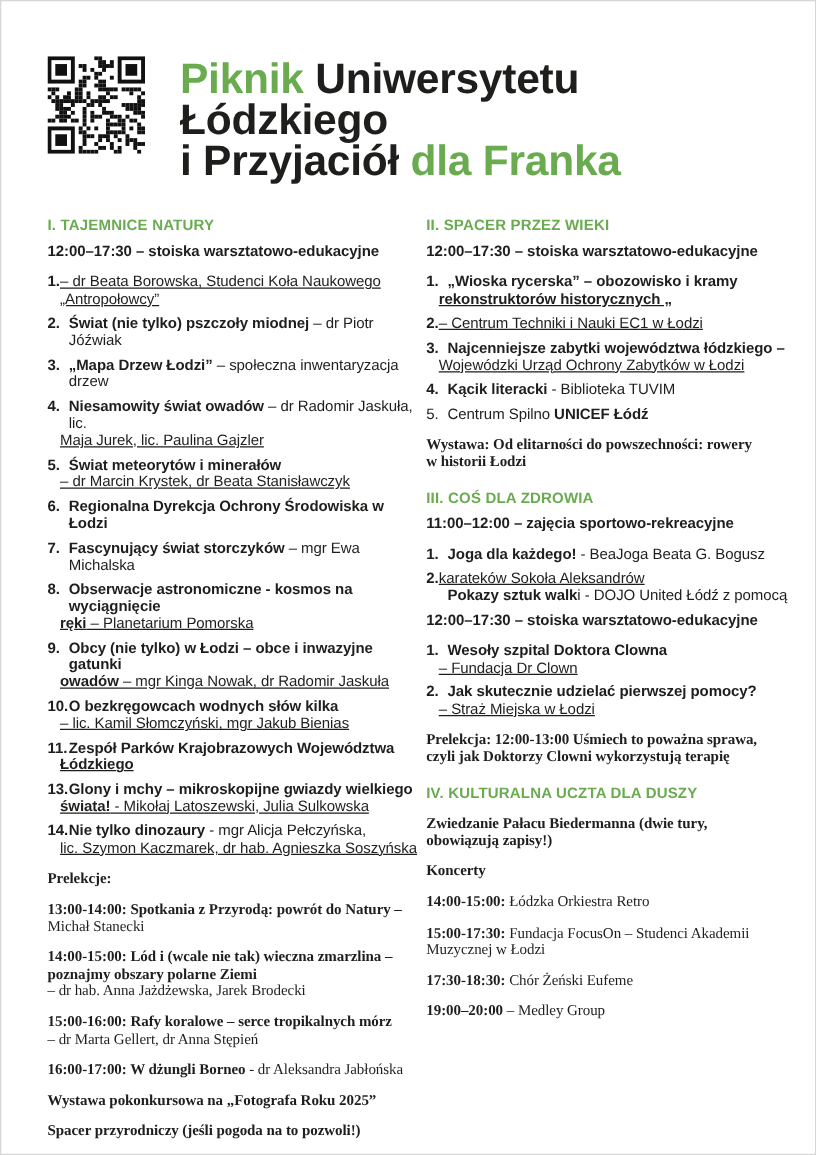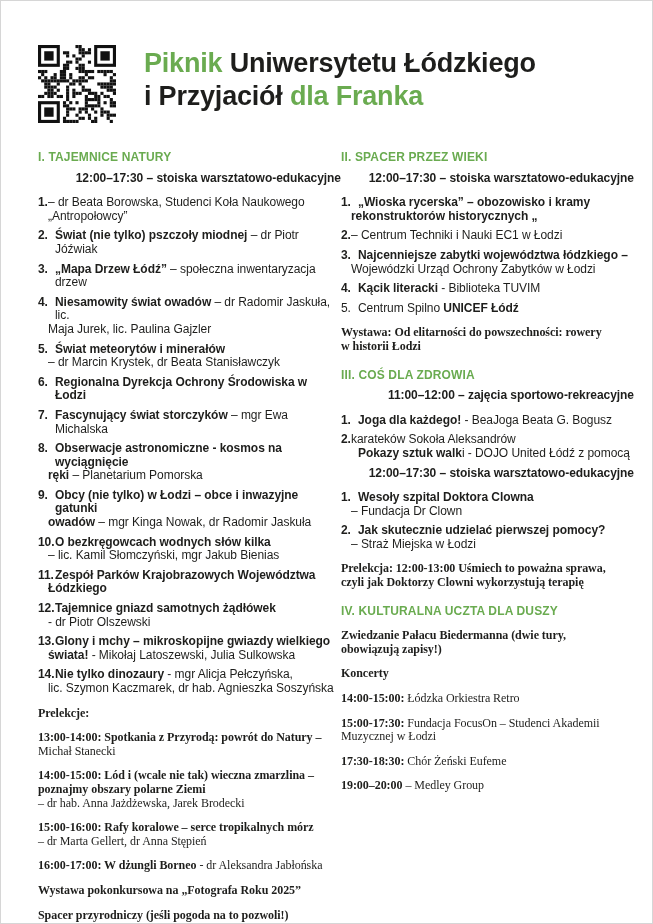--- a/index.html
+++ b/index.html
@@ -12,37 +12,37 @@
     border: 1px solid #d6d6d6;
     font-family: "Liberation Sans", "DejaVu Sans", sans-serif;
     color: var(--ink, #1e1e1c);
     overflow: hidden;
   }
   .inner { padding: 44px 20px 0 37px; }
   .hdr { display: flex; align-items: flex-start; }
   .qr { width: 78px; height: 78px; flex: 0 0 auto; }
   .qr svg { display: block; width: 78px; height: 78px; }
   .title { margin-left: 28px; margin-top: 2px; font-weight: 700;
-           font-size: 27px; line-height: 33px; letter-spacing: -0.2px; }
+           font-size: 34px; line-height: 33px; letter-spacing: -0.2px; }
   .title .g { color: var(--green, #6aab50); }
 
   .cols { display: flex; margin-top: 27px; }
   .col { font-size: 12px; line-height: 13.6px; letter-spacing: -0.05px; }
   .col-left  { width: 303px; flex: 0 0 auto; }
   .col-right { width: 293px; flex: 0 0 auto; }
 
   .blk { margin: 0 0 6px 0; }
   .blk.h { color: var(--green, #6aab50); font-weight: 700;
            margin: 15px 0 7px 0; letter-spacing: .15px; }
   .col .blk.h:first-child { margin-top: 1px; }
-  .blk.s { font-weight: 700; margin: 0 0 11px 0; text-align: right; }
+  .blk.s { font-weight: 700; margin: 0 0 11px 0; }
   .blk.p { margin: 11px 0 6px 0; font-family: Liberation Serif, serif; }
   .blk.i { position: relative; padding-left: 17px; margin-bottom: 6px; }
   .blk.i .num { position: absolute; left: 0; top: 0; }
-  .blk.i .line.cont { margin-left: -7px; }
+  .blk.i .line.cont { margin-left: -7px; text-decoration: underline; }
   .b { font-weight: 700; }
   .g { color: var(--green, #6aab50); }
   .line { min-height: 13.6px; }
 </style>
 </head>
 <body>
 
 <div class="page" style="--green: #6aab50; --ink: #1e1e1c; background: rgb(255, 255, 255);">
   <div class="inner">
     <div class="hdr">
@@ -276,21 +276,21 @@
             <span class="num b">1.</span>
             <div class="line cont"><span class="">– dr Beata Borowska, Studenci Koła Naukowego</span></div>
             <div class="line cont"><span class="">„Antropołowcy”</span></div>
           </div>
           <div class="blk i">
             <span class="num b">2.</span>
             <div class="line"><span class="b ">Świat (nie tylko) pszczoły miodnej</span><span class=""> – dr Piotr Jóźwiak</span></div>
           </div>
           <div class="blk i">
             <span class="num b">3.</span>
-            <div class="line"><span class="b ">„Mapa Drzew Łódź”</span><span class=""> – społeczna inwentaryzacja drzew</span></div>
+            <div class="line"><span class="b ">„Mapa Drzew Łodzi”</span><span class=""> – społeczna inwentaryzacja drzew</span></div>
           </div>
           <div class="blk i">
             <span class="num b">4.</span>
             <div class="line"><span class="b ">Niesamowity świat owadów</span><span class=""> – dr Radomir Jaskuła, lic.</span></div>
             <div class="line cont"><span class="">Maja Jurek, lic. Paulina Gajzler</span></div>
           </div>
           <div class="blk i">
             <span class="num b">5.</span>
             <div class="line"><span class="b ">Świat meteorytów i minerałów</span></div>
             <div class="line cont"><span class="">– dr Marcin Krystek, dr Beata Stanisławczyk</span></div>
@@ -315,25 +315,20 @@
           </div>
           <div class="blk i">
             <span class="num b">10.</span>
             <div class="line"><span class="b ">O bezkręgowcach wodnych słów kilka</span></div>
             <div class="line cont"><span class="">– lic. Kamil Słomczyński, mgr Jakub Bienias</span></div>
           </div>
           <div class="blk i">
             <span class="num b">11.</span>
             <div class="line"><span class="b ">Zespół Parków Krajobrazowych Województwa</span></div>
             <div class="line cont"><span class="b ">Łódzkiego</span></div>
-          </div>
-          <div class="blk i">
-            <span class="num b">12.</span>
-            <div class="line"><span class="b ">Tajemnice gniazd samotnych żądłówek</span></div>
-            <div class="line cont"><span class="">- dr Piotr Olszewski</span></div>
           </div>
           <div class="blk i">
             <span class="num b">13.</span>
             <div class="line"><span class="b ">Glony i mchy – mikroskopijne gwiazdy wielkiego</span></div>
             <div class="line cont"><span class="b ">świata!</span><span class=""> - Mikołaj Latoszewski, Julia Sulkowska</span></div>
           </div>
           <div class="blk i">
             <span class="num b">14.</span>
             <div class="line"><span class="b ">Nie tylko dinozaury</span><span class=""> - mgr Alicja Pełczyńska,</span></div>
             <div class="line cont"><span class="">lic. Szymon Kaczmarek, dr hab. Agnieszka Soszyńska</span></div>

